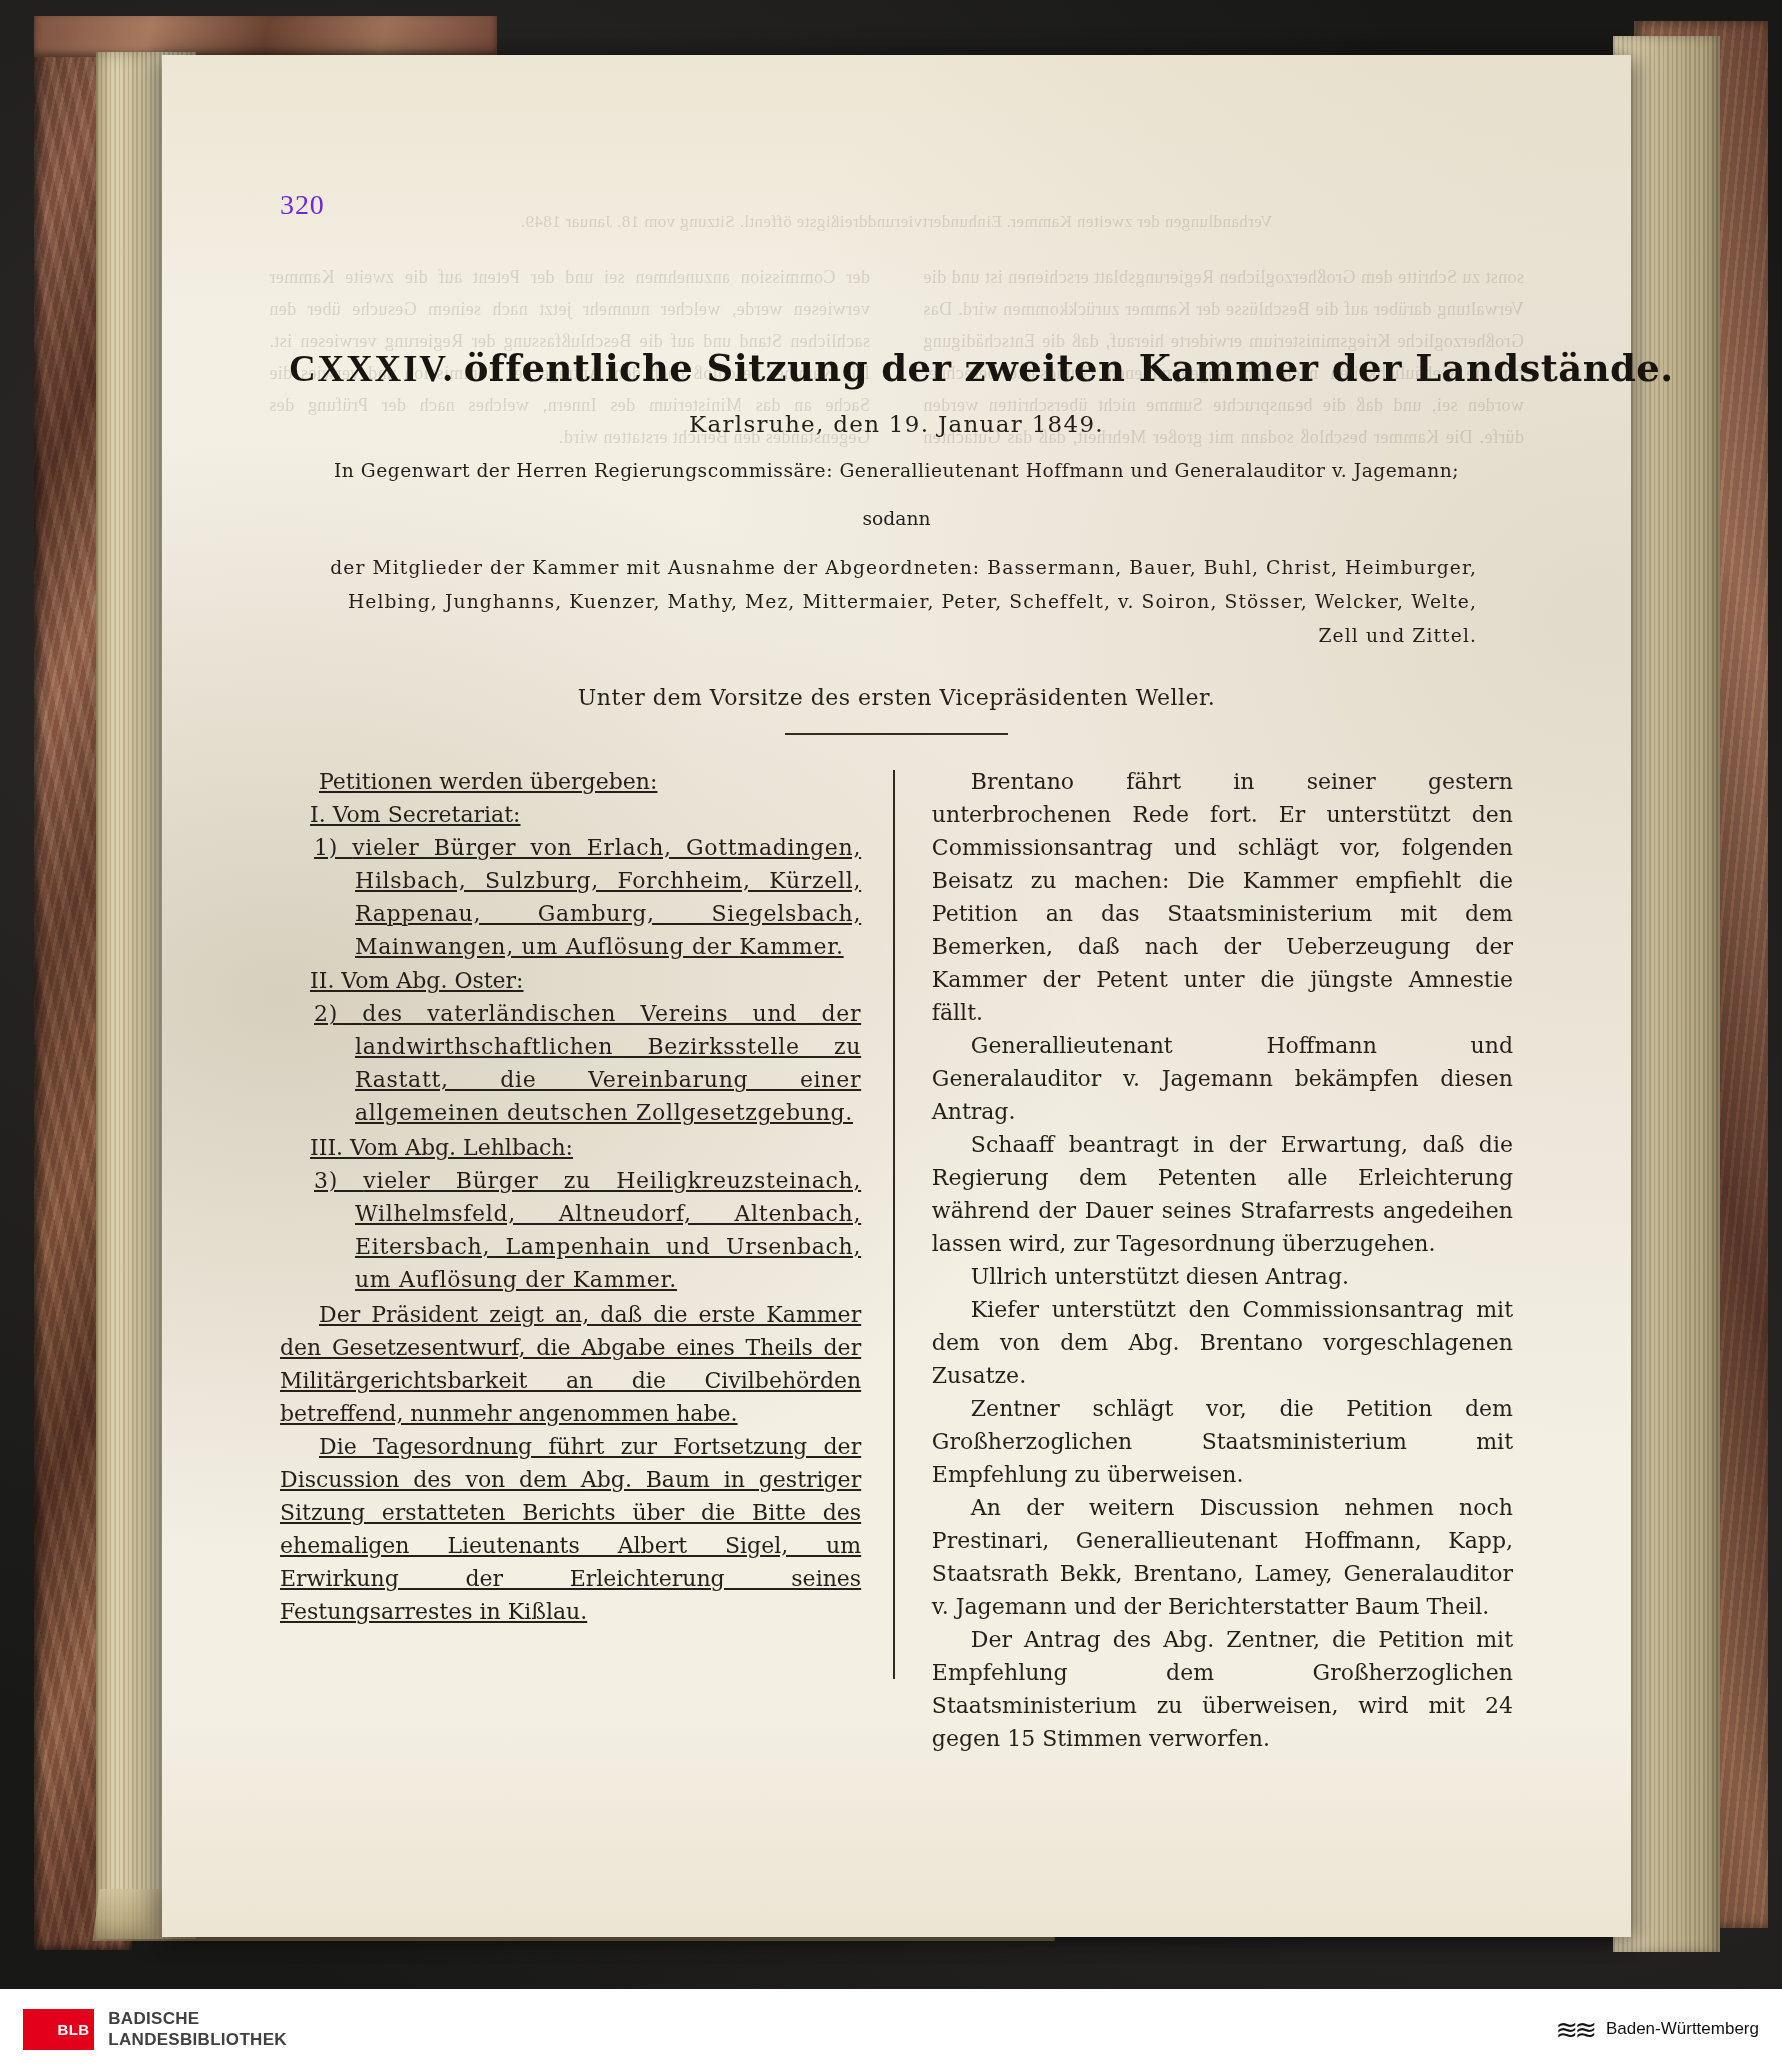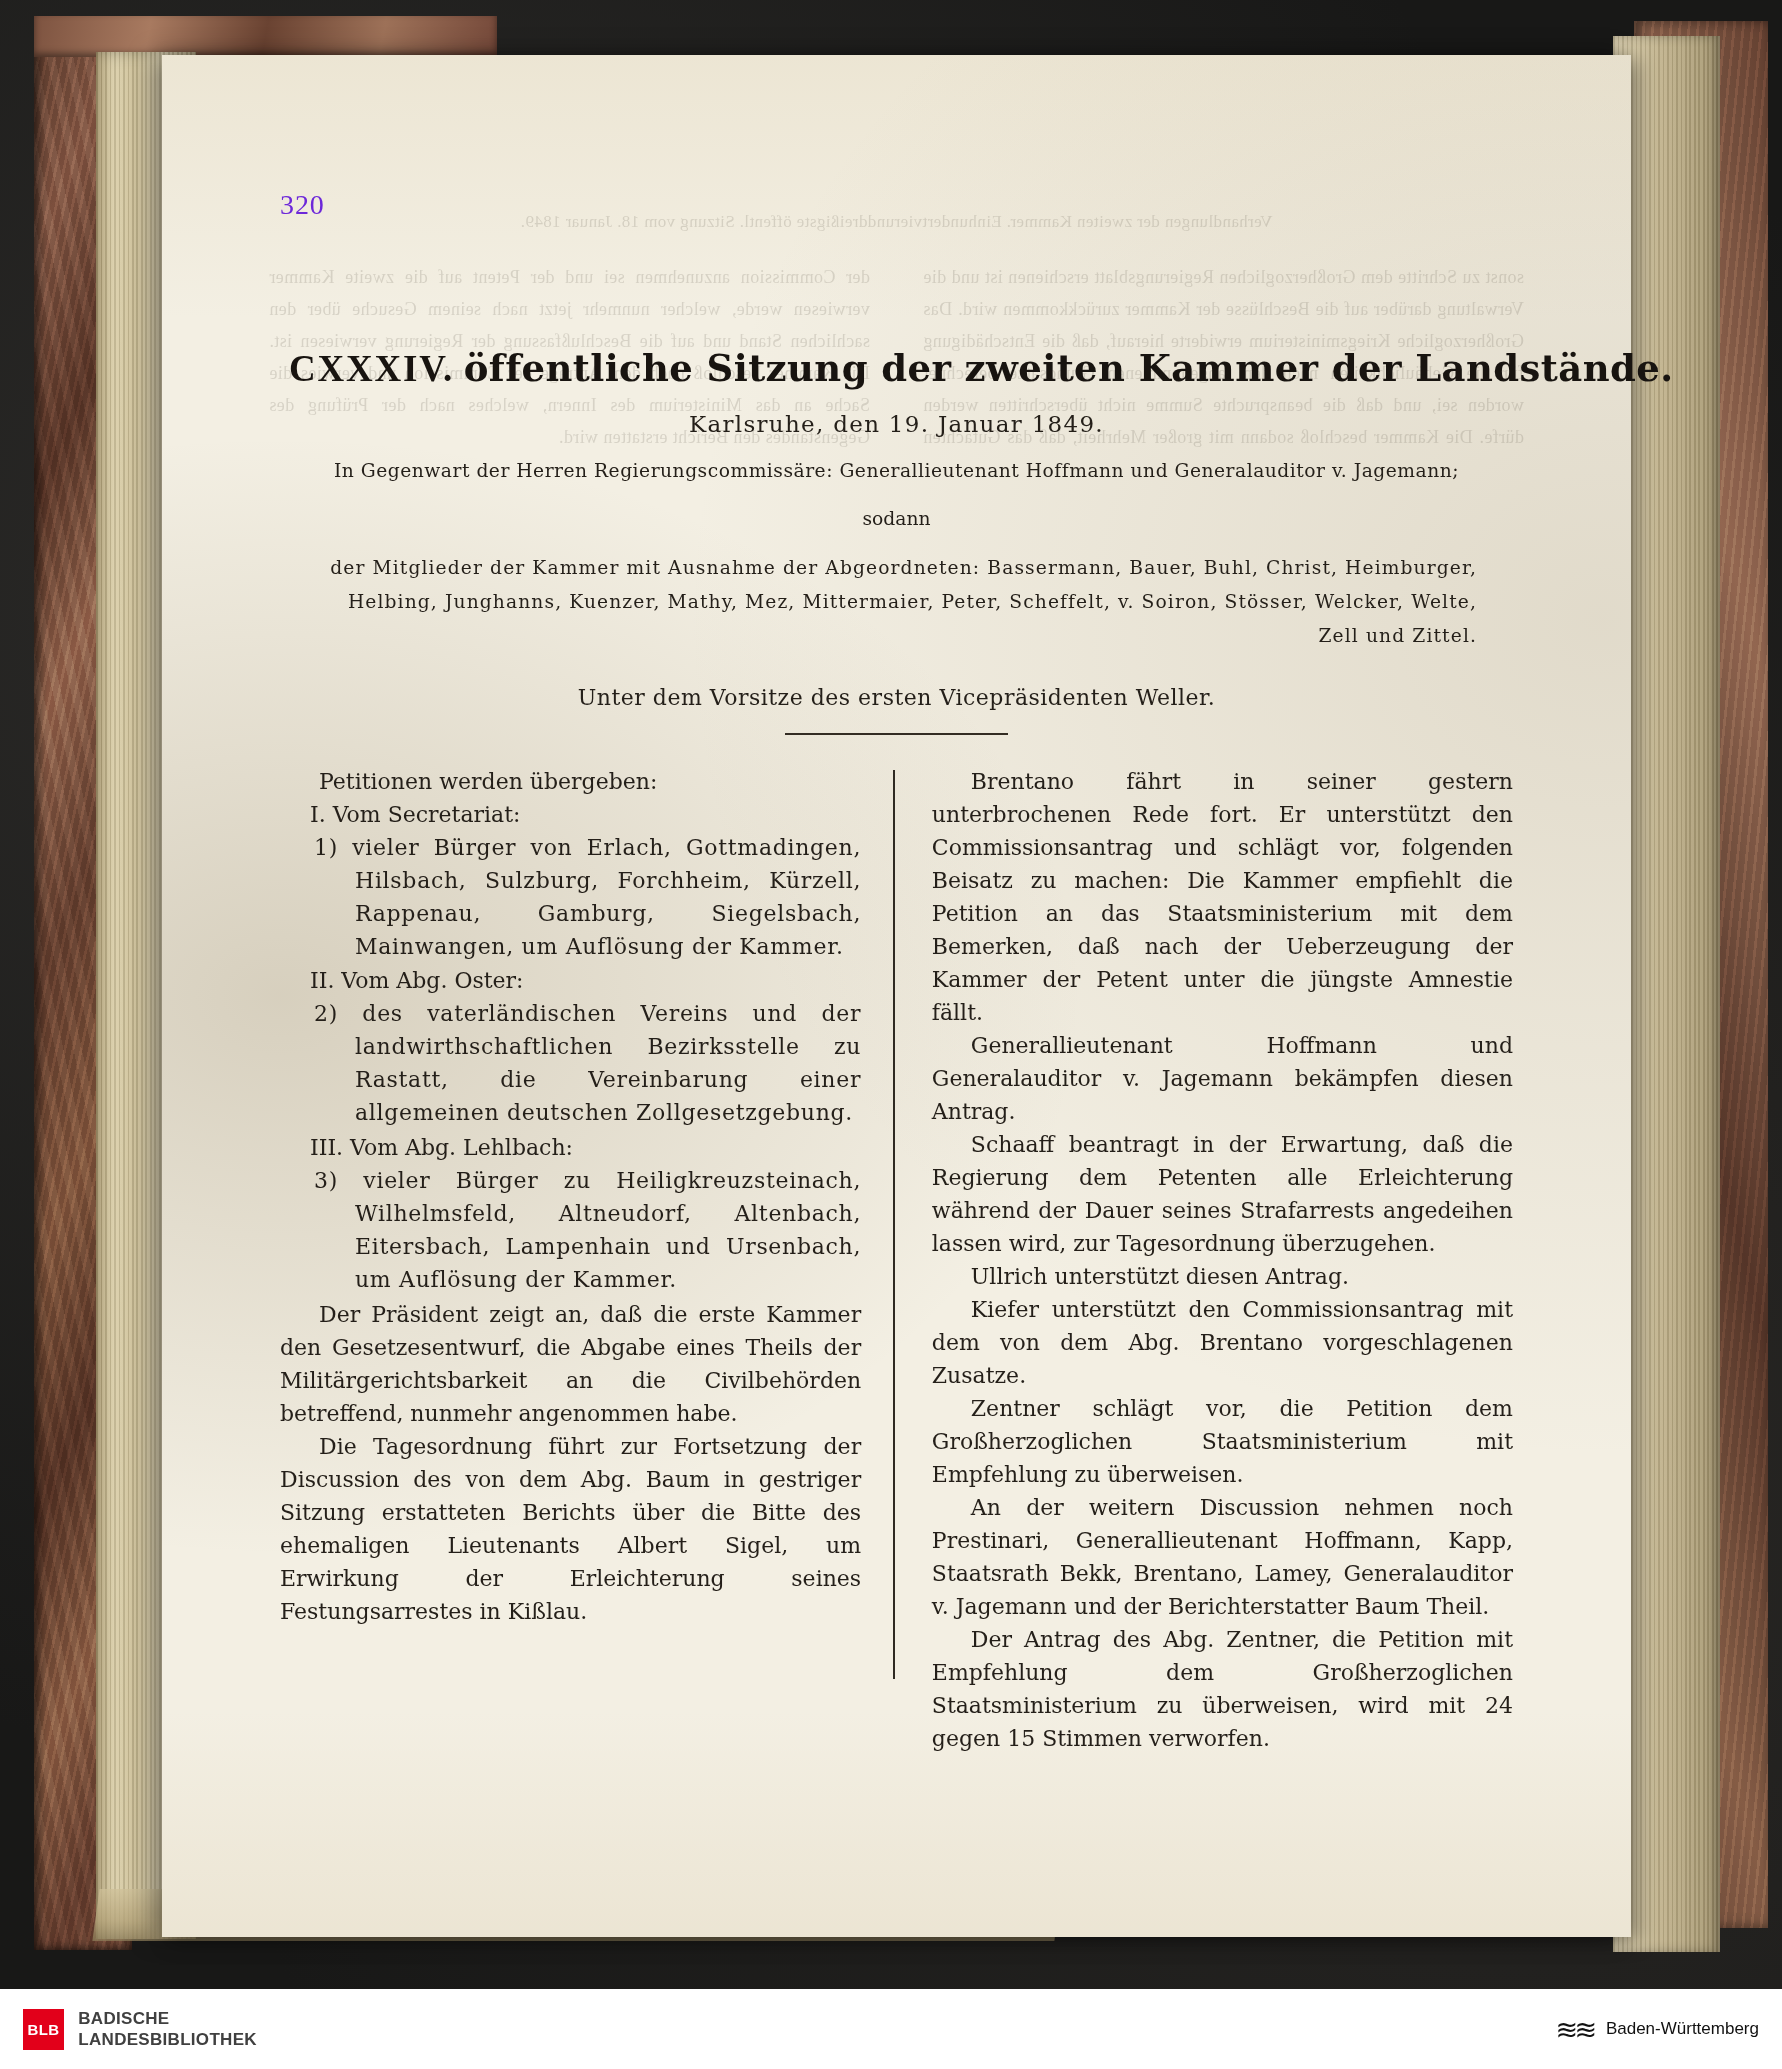--- a/index.html
+++ b/index.html
@@ -226,21 +226,21 @@
     display: flex;
     gap: 0;
     position: relative;
   }
   .col {
     width: 624px;
     font-size: 22px;
     line-height: 33px;
     text-align: justify;
   }
-  .col.left { padding-right: 32px; }
+  .col.left { padding-right: 32px; text-decoration: underline; }
   .col.right { padding-left: 37px; }
   .divider {
     width: 1.8px;
     background: #2f2a22;
     margin: 5.3px 0 0 0;
     height: 909px;
     align-self: flex-start;
   }
   p.par {
     margin: 0;
@@ -281,20 +281,21 @@
     width: 41px; height: 41px;
     background: #e2001a;
     color: #fff;
     font-family: "Liberation Sans", sans-serif;
     font-size: 15px;
     font-weight: bold;
     display: flex;
     align-items: center;
     justify-content: center;
     letter-spacing: 0.4px;
+    padding-left: 30px;
   }
   .brand-text {
     font-family: "Liberation Sans", sans-serif;
     font-size: 17px;
     font-weight: bold;
     line-height: 21.4px;
     color: #404040;
     letter-spacing: 0.3px;
   }
   .right-brand {

